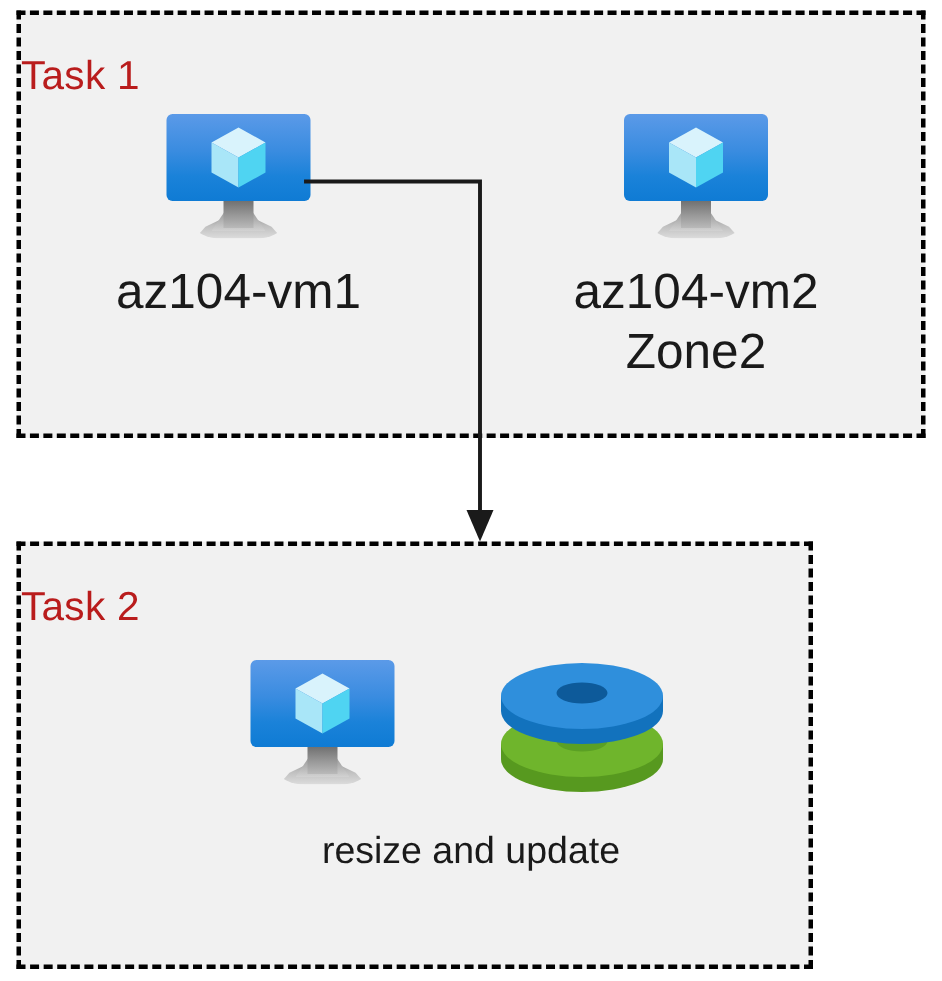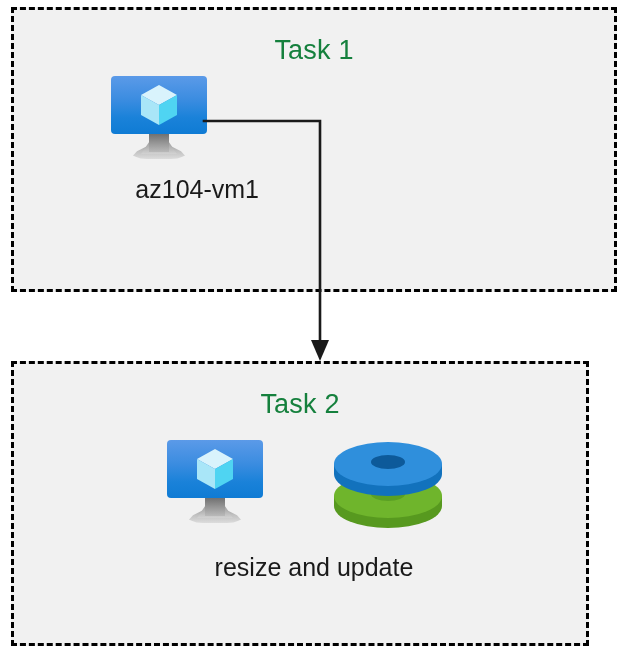--- a/index.html
+++ b/index.html
@@ -30,30 +30,30 @@
   }
   #task1-box {
     left: 11px;
     top: 7px;
     width: 606px;
     height: 285px;
   }
   #task2-box {
     left: 11px;
     top: 361px;
-    width: 578px;
+    width: 531px;
     height: 285px;
   }
 
   .task-title {
     position: absolute;
     left: 0;
     right: 0;
-    text-align: center;
-    color: #15803d;
+    text-align: left;
+    color: #b91c1c;
     font-size: 27px;
     line-height: 1.1;
     letter-spacing: 0.2px;
     white-space: nowrap;
   }
   #task1-title { top: 26px; }
   #task2-title { top: 26px; }
 
   
   .vm-node {
@@ -122,24 +122,23 @@
     width: 36px;
     height: 16px;
     margin-left: -18px;
     background: linear-gradient(180deg, #8f8f8f 0%, #b5b5b5 60%, #d2d2d2 100%);
     clip-path: polygon(30% 0%, 70% 0%, 100% 100%, 0% 100%);
   }
 
   .vm-caption {
     margin-top: 14px;
     color: #1a1a1a;
-    font-size: 25px;
+    font-size: 33px;
     line-height: 1.22;
     white-space: nowrap;
-    text-align: right;
   }
   .vm-caption .line2 { display: block; }
 
   
   #disk-node {
     position: absolute;
     left: 330px;
     top: 440px;
     width: 116px;
     height: 92px;
@@ -190,20 +189,40 @@
             <polygon points="20,21 38,11 38,31 20,41" fill="#4fd4f2"></polygon>
           </svg>
         </div>
       </div>
     </div>
     <div class="vm-caption">
       <span>az104-vm1</span>
     </div>
   </div>
 
+  <div id="vm2-node" class="vm-node">
+    <div class="vm-icon">
+      <div class="vm-base"></div>
+      <div class="vm-base-flare"></div>
+      <div class="vm-neck"></div>
+      <div class="vm-screen">
+        <div class="vm-cube">
+          <svg viewBox="0 0 40 42" xmlns="http://www.w3.org/2000/svg">
+            <polygon points="20,1 38,11 20,21 2,11" fill="#d9f3fc"></polygon>
+            <polygon points="2,11 20,21 20,41 2,31" fill="#a9e6f8"></polygon>
+            <polygon points="20,21 38,11 38,31 20,41" fill="#4fd4f2"></polygon>
+          </svg>
+        </div>
+      </div>
+    </div>
+    <div class="vm-caption">
+      <span>az104-vm2</span>
+      <span class="line2">Zone2</span>
+    </div>
+  </div>
 
   <div id="task2-box" class="task-box">
     <div id="task2-title" class="task-title">Task 2</div>
   </div>
 
   <div id="vm3-node" class="vm-node">
     <div class="vm-icon">
       <div class="vm-base"></div>
       <div class="vm-base-flare"></div>
       <div class="vm-neck"></div>

